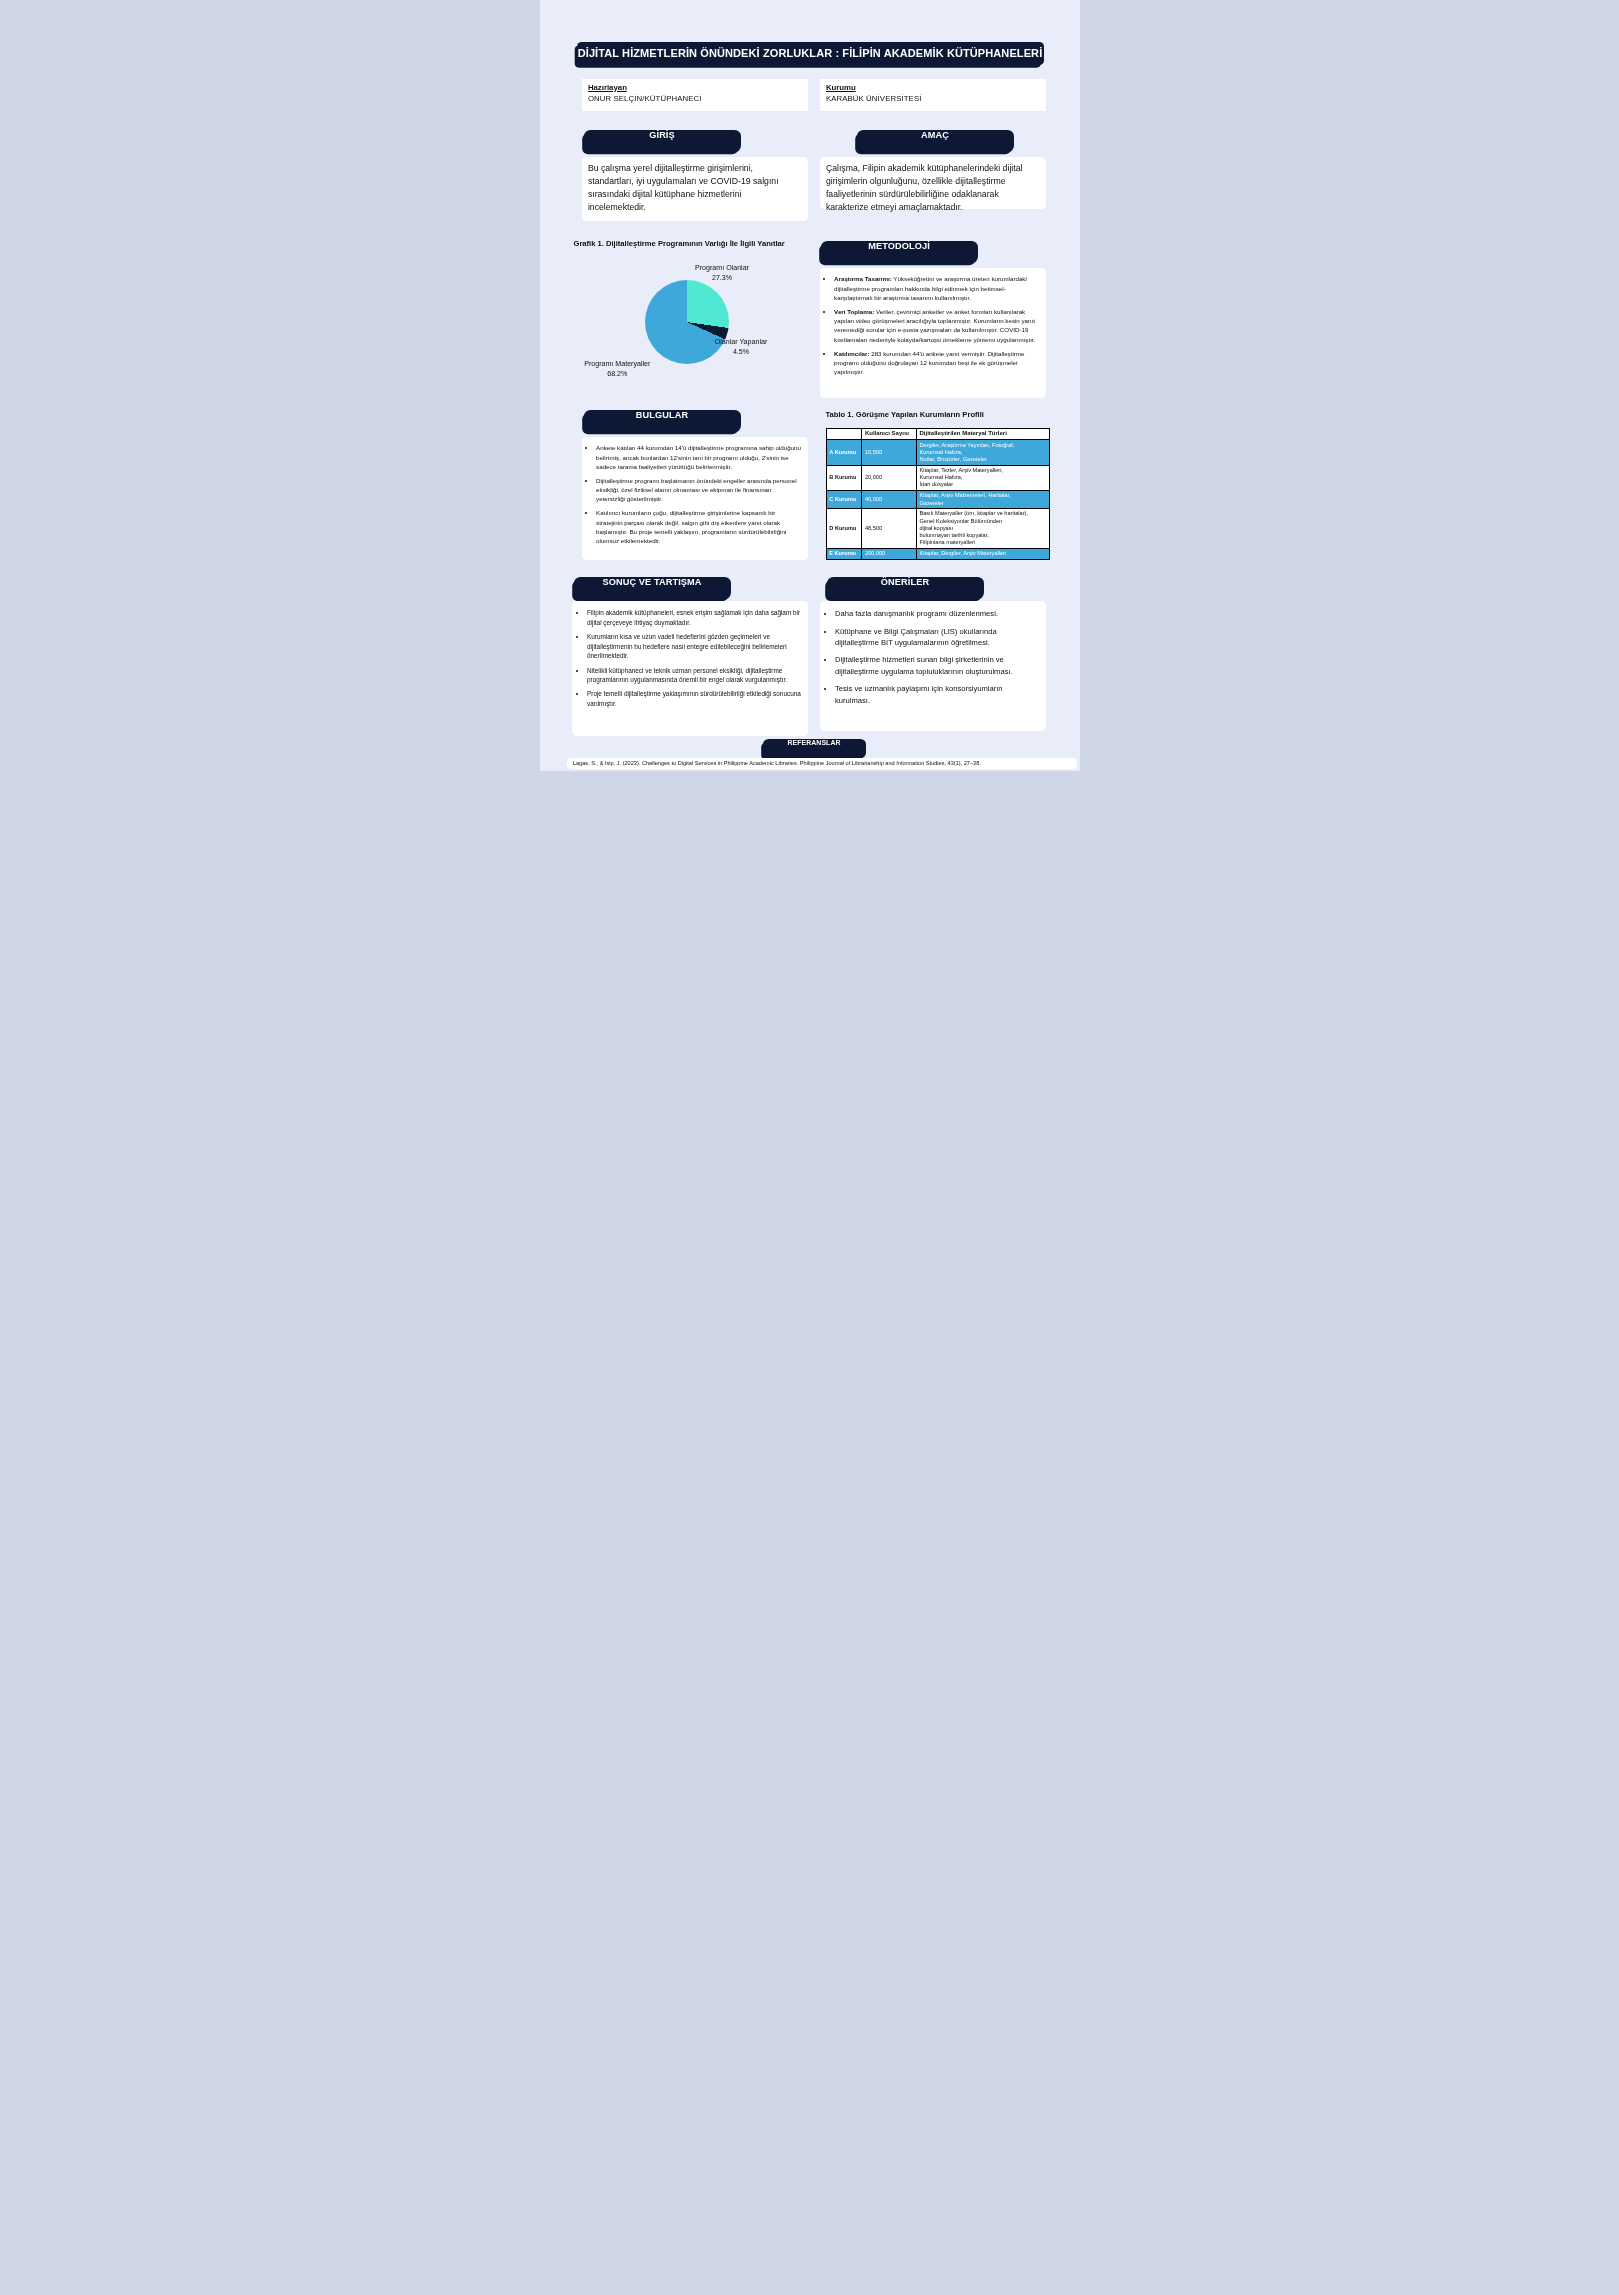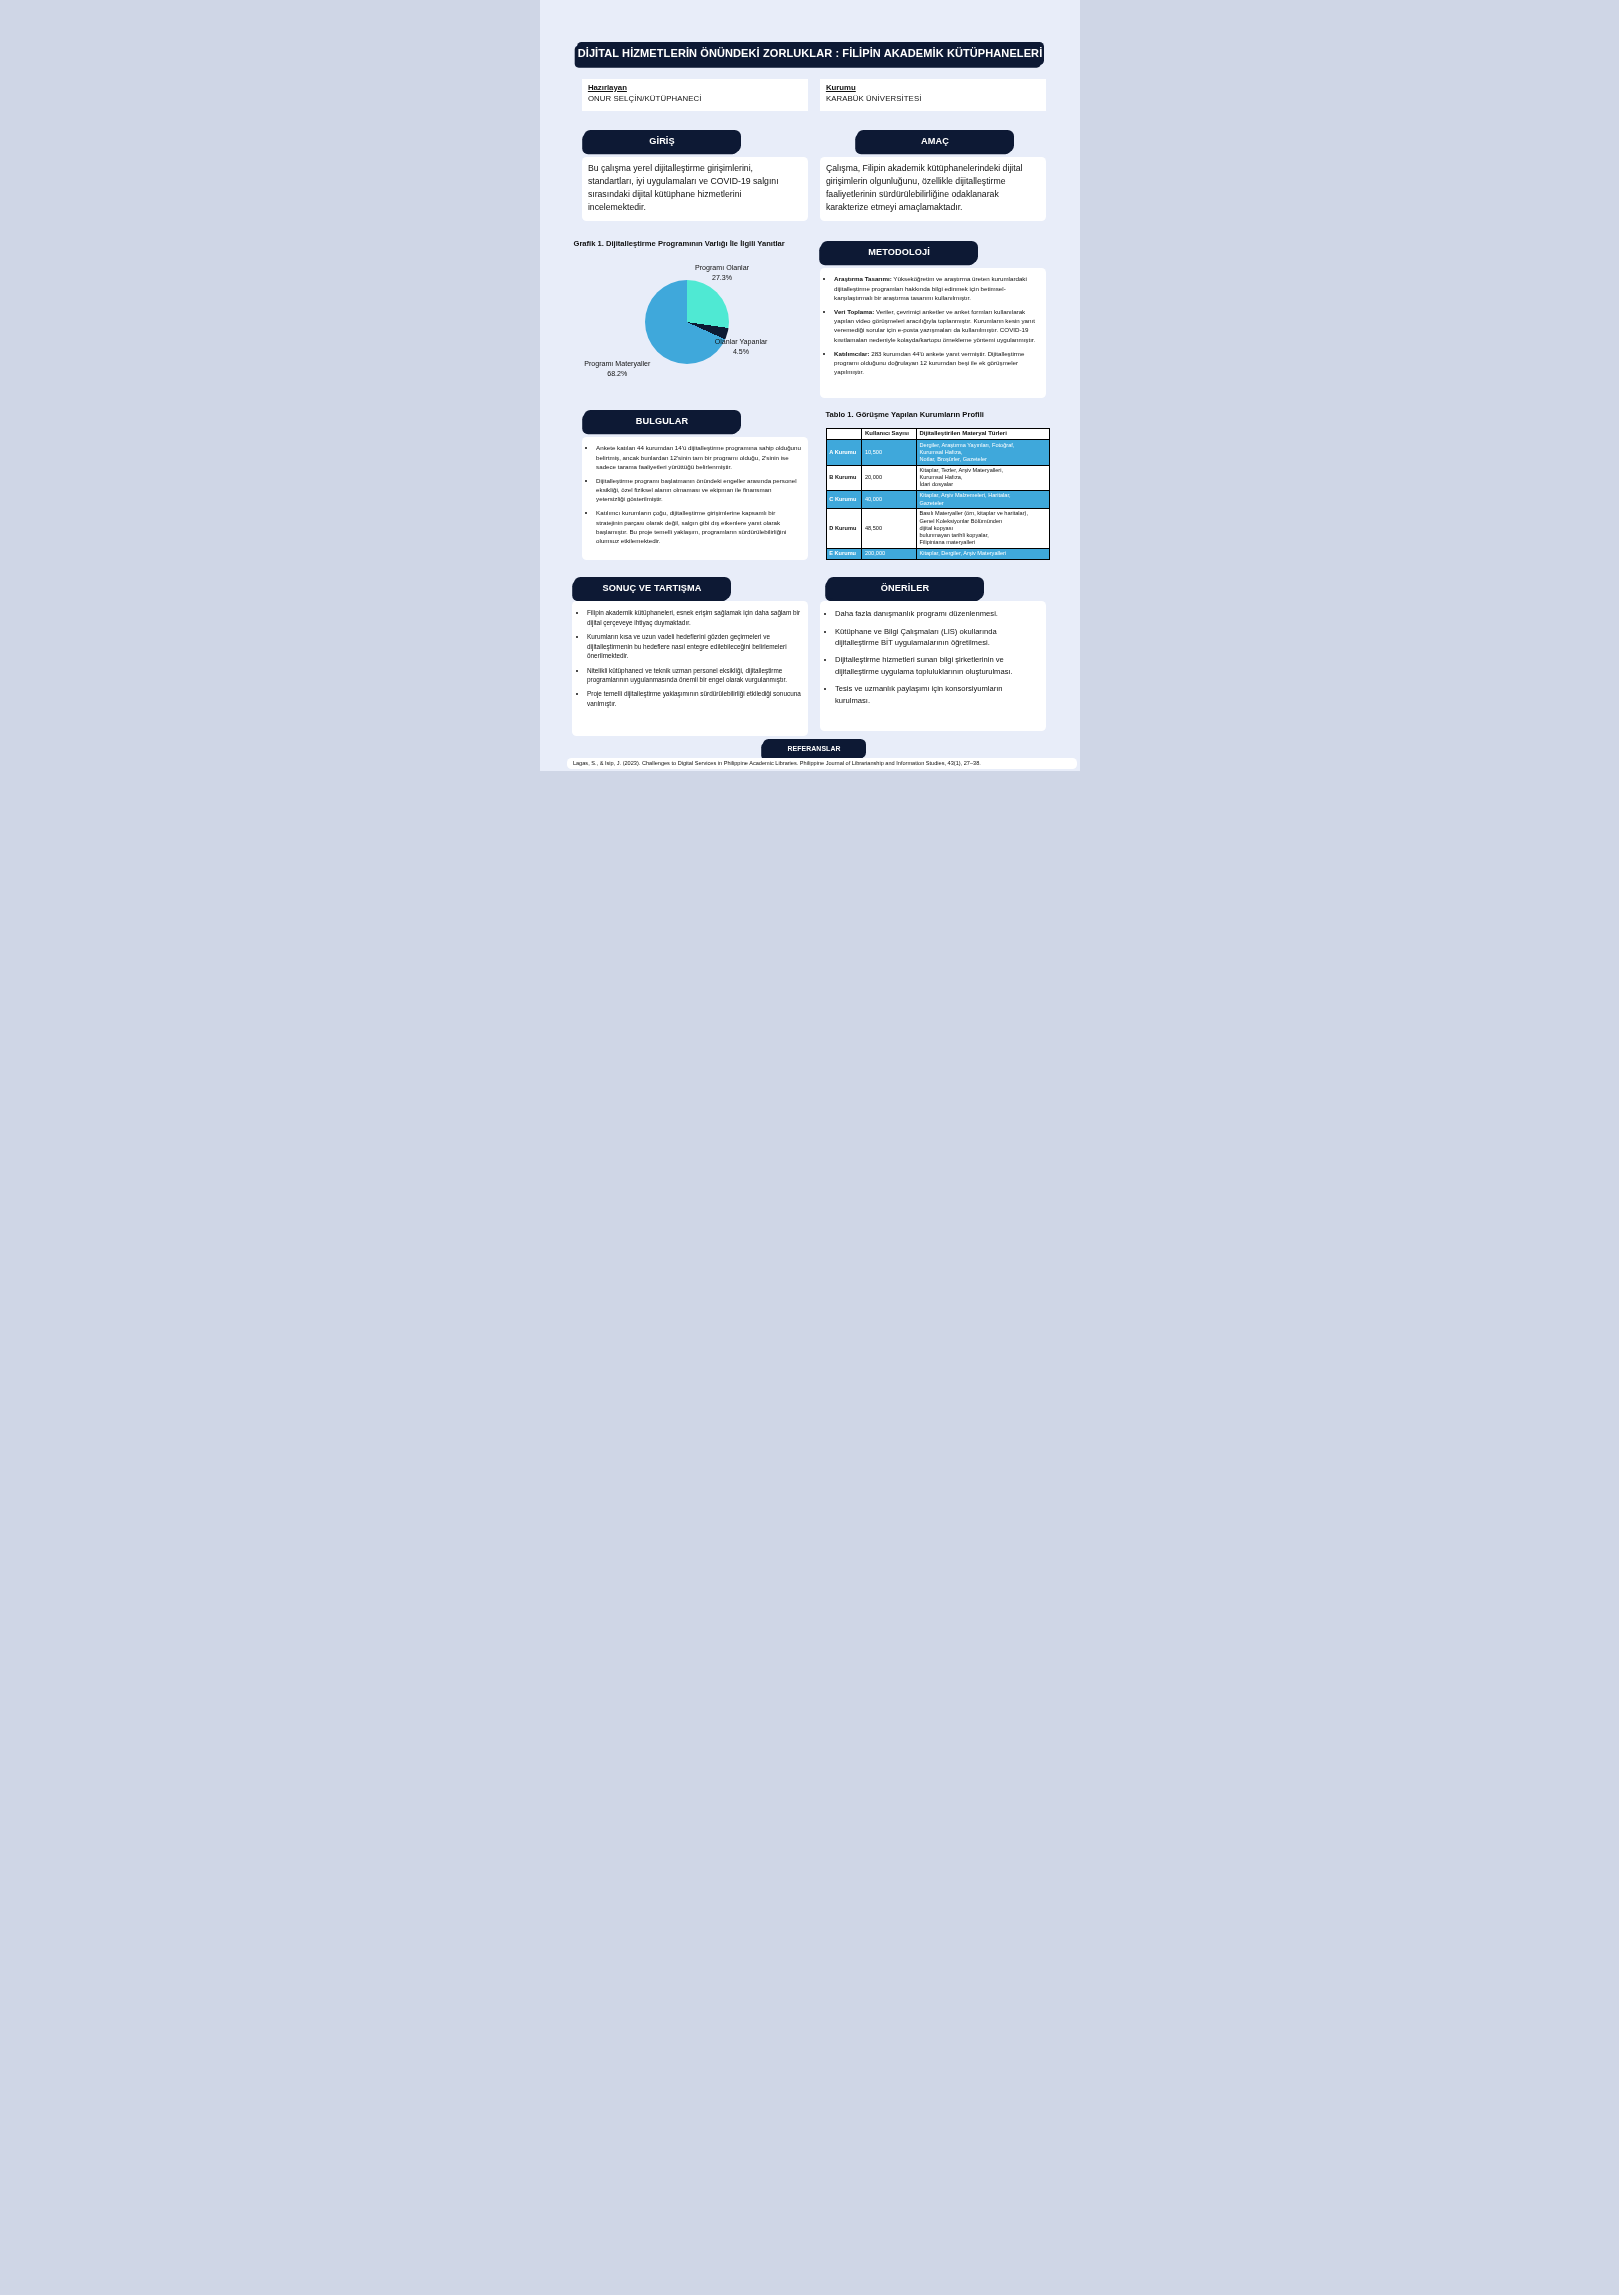--- a/index.html
+++ b/index.html
@@ -17,21 +17,21 @@
   }
   .info-box{
     position:absolute;top:79px;height:32px;width:226px;background:#fff;
     padding:3.7px 0 0 6.4px;box-sizing:border-box;
   }
   .info-box .lbl{font-weight:bold;font-size:7.8px;text-decoration:underline;display:block;margin-bottom:2.8px;}
   .info-box .val{font-size:7.8px;letter-spacing:0.1px;}
   .badge{
     position:absolute;height:22px;background:#0D1934;border-radius:6.4px;
     box-shadow:-2.3px 2.8px 0 -0.5px #0D1934;
-    display:flex;align-items:center;justify-content:center;
+    display:flex;justify-content:center;
     color:#fff;font-weight:bold;font-size:9.2px;letter-spacing:0.1px;white-space:nowrap;
   }
   .card{
     position:absolute;background:#fff;border-radius:4.6px;box-sizing:border-box;
   }
   .card.bigtext{font-size:8.7px;line-height:1.5;padding:5px 6.4px;}
   .card ul{margin:0;padding-left:10px;}
   .card li{margin-bottom:4.6px;}
   .card li:last-child{margin-bottom:0;}
   .smallbullets{font-size:6.2px;line-height:1.5;padding:6.4px 6.4px 4.6px 4.6px;}
@@ -80,21 +80,21 @@
   <div class="badge" style="left:44px;top:130px;width:157px;">
     <span>GİRİŞ</span>
   </div>
   <div class="card bigtext" style="left:42px;top:157px;width:226px;height:64px;">
     <span>Bu çalışma yerel dijitalleştirme girişimlerini, standartları, iyi uygulamaları ve COVID-19 salgını sırasındaki dijital kütüphane hizmetlerini incelemektedir.</span>
   </div>
 
   <div class="badge" style="left:281px;top:130px;width:157px;margin-left:36px;">
     <span>AMAÇ</span>
   </div>
-  <div class="card bigtext" style="left:280px;top:157px;width:226px;height:64px;">
+  <div class="card bigtext" style="left:280px;top:157px;width:226px;height:52px;">
     <span>Çalışma, Filipin akademik kütüphanelerindeki dijital girişimlerin olgunluğunu, özellikle dijitalleştirme faaliyetlerinin sürdürülebilirliğine odaklanarak karakterize etmeyi amaçlamaktadır.</span>
   </div>
 
   <div class="fig-title" style="left:34px;top:239px;">Grafik 1. Dijitalleştirme Programının Varlığı İle İlgili Yanıtlar</div>
   <div class="chart-area">
     <div class="pie" id="pie" style="background: conic-gradient(rgb(79, 233, 211) 0%, rgb(79, 233, 211) 27.3%, rgb(13, 26, 51) 27.3%, rgb(13, 26, 51) 31.8%, rgb(63, 168, 219) 31.8%, rgb(63, 168, 219) 100%);"></div>
     <div class="pie-label" style="left:107px;top:15px;">
       <span>Programı Olanlar</span><br>
       <span>27.3%</span>
     </div>

